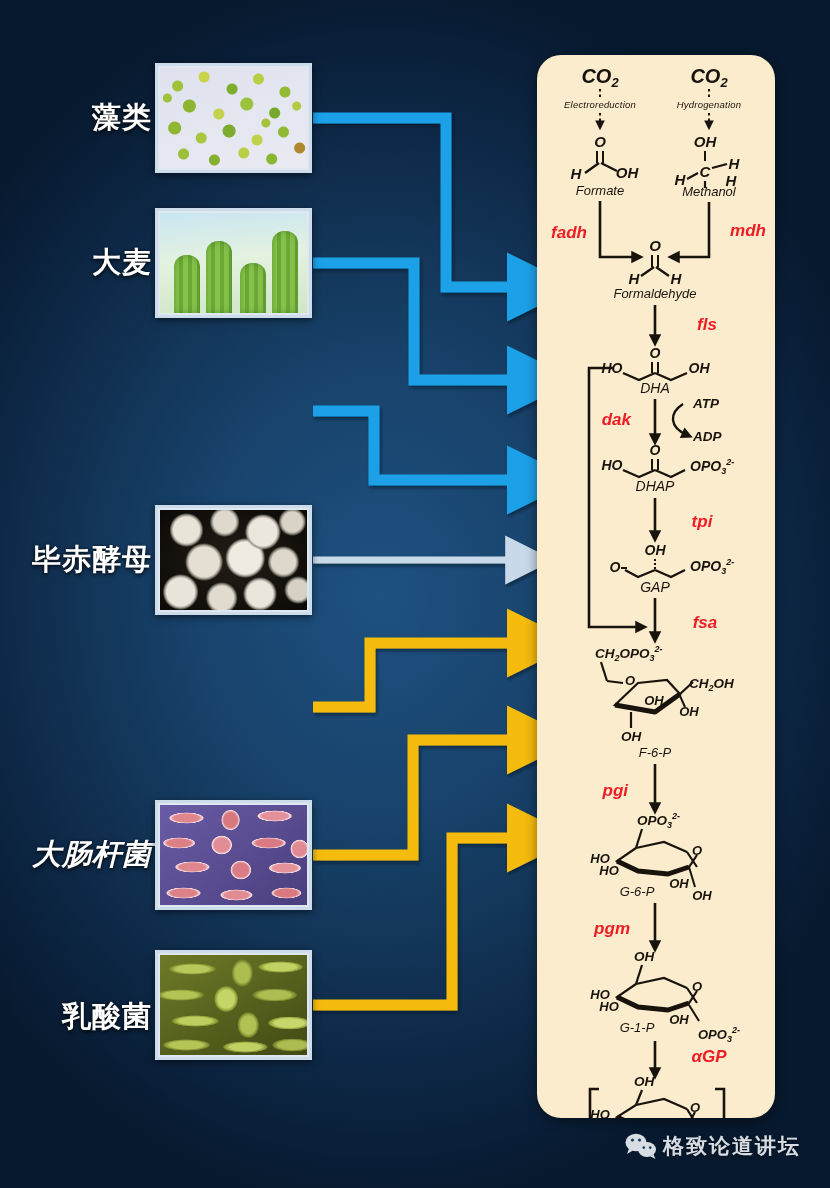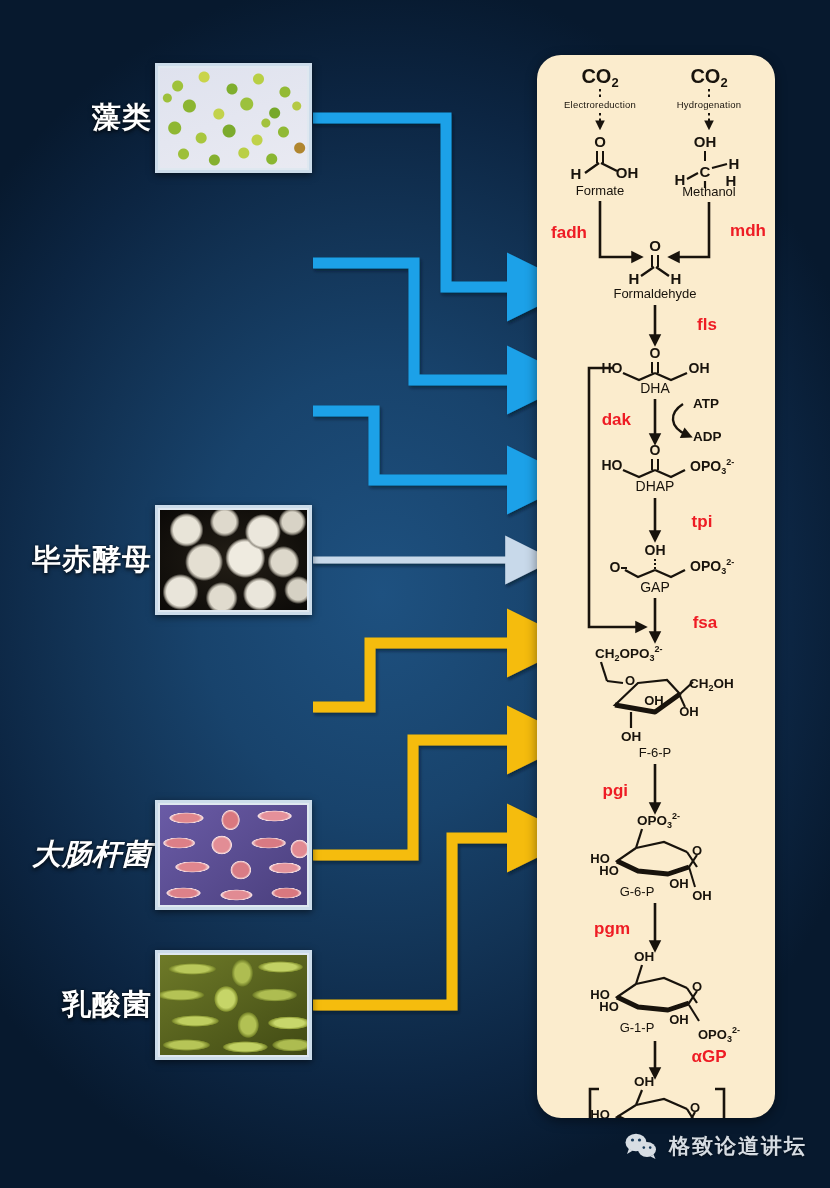--- a/index.html
+++ b/index.html
@@ -175,27 +175,28 @@
   
   #arrows{position:absolute;left:0;top:0;width:830px;height:1188px;}
 
   
   #panel{
     position:absolute;left:537px;top:55px;width:238px;height:1063px;
     background:#fbeccd;
     border-radius:24px;
     box-shadow:0 3px 12px rgba(0,0,0,.45);
     overflow:hidden;
+    font-style:italic;
   }
   #pathway{position:absolute;left:0;top:0;width:238px;height:1063px;}
 
   
   #watermark{
     position:absolute;left:625px;top:1132px;
-    display:flex;align-items:center;gap:12px;
+    display:flex;align-items:center;gap:6px;
     opacity:.92;
   }
   #watermark .wm-text{
     color:#e8edf2;font-size:21px;font-weight:700;letter-spacing:2px;
     text-shadow:0 1px 3px rgba(0,0,0,.6);
   }
 </style>
 </head>
 <body>
 
@@ -237,20 +238,33 @@
 
   <div class="src" style="left:60px;top:63px;width:252px;height:110px;">
     <div class="src-label" style="right:160px;text-align:center;">藻类</div>
     <div class="thumb" style="left:95px;top:0;width:157px;height:110px;">
       <div class="inner">
           <div class="tex-algae"></div>
         </div>
     </div>
   </div>
 
+  <div class="src" style="left:60px;top:208px;width:252px;height:110px;">
+    <div class="src-label" style="right:160px;">大麦</div>
+    <div class="thumb" style="left:95px;top:0;width:157px;height:110px;">
+      <div class="inner">
+        <div class="tex-barley">
+          <div class="spike" style="left:14px;height:58px;"></div>
+          <div class="spike" style="left:46px;height:72px;"></div>
+          <div class="spike" style="left:80px;height:50px;"></div>
+          <div class="spike" style="left:112px;height:82px;"></div>
+        </div>
+      </div>
+    </div>
+  </div>
 
 
   <div class="src" style="left:30px;top:505px;width:282px;height:110px;font-family:Liberation Serif, serif;">
     <div class="src-label" style="right:160px;">毕赤酵母</div>
     <div class="thumb" style="left:125px;top:0;width:157px;height:110px;">
       <div class="inner">
           <div class="tex-yeast"></div>
         </div>
     </div>
   </div>
@@ -259,21 +273,21 @@
   <div class="src" style="left:20px;top:800px;width:292px;height:110px;font-style:italic;">
     <div class="src-label" style="right:160px;">大肠杆菌</div>
     <div class="thumb" style="left:135px;top:0;width:157px;height:110px;">
       <div class="inner">
           <div class="tex-ecoli"></div>
         </div>
     </div>
   </div>
 
   <div class="src" style="left:30px;top:950px;width:282px;height:110px;">
-    <div class="src-label" style="right:160px;">乳酸菌</div>
+    <div class="src-label" style="right:160px;margin-top:12px;">乳酸菌</div>
     <div class="thumb" style="left:125px;top:0;width:157px;height:110px;">
       <div class="inner">
           <div class="tex-lactic"></div>
         </div>
     </div>
   </div>
 
   <div id="panel">
     <svg id="pathway" viewBox="0 0 238 1063">
       <defs>

